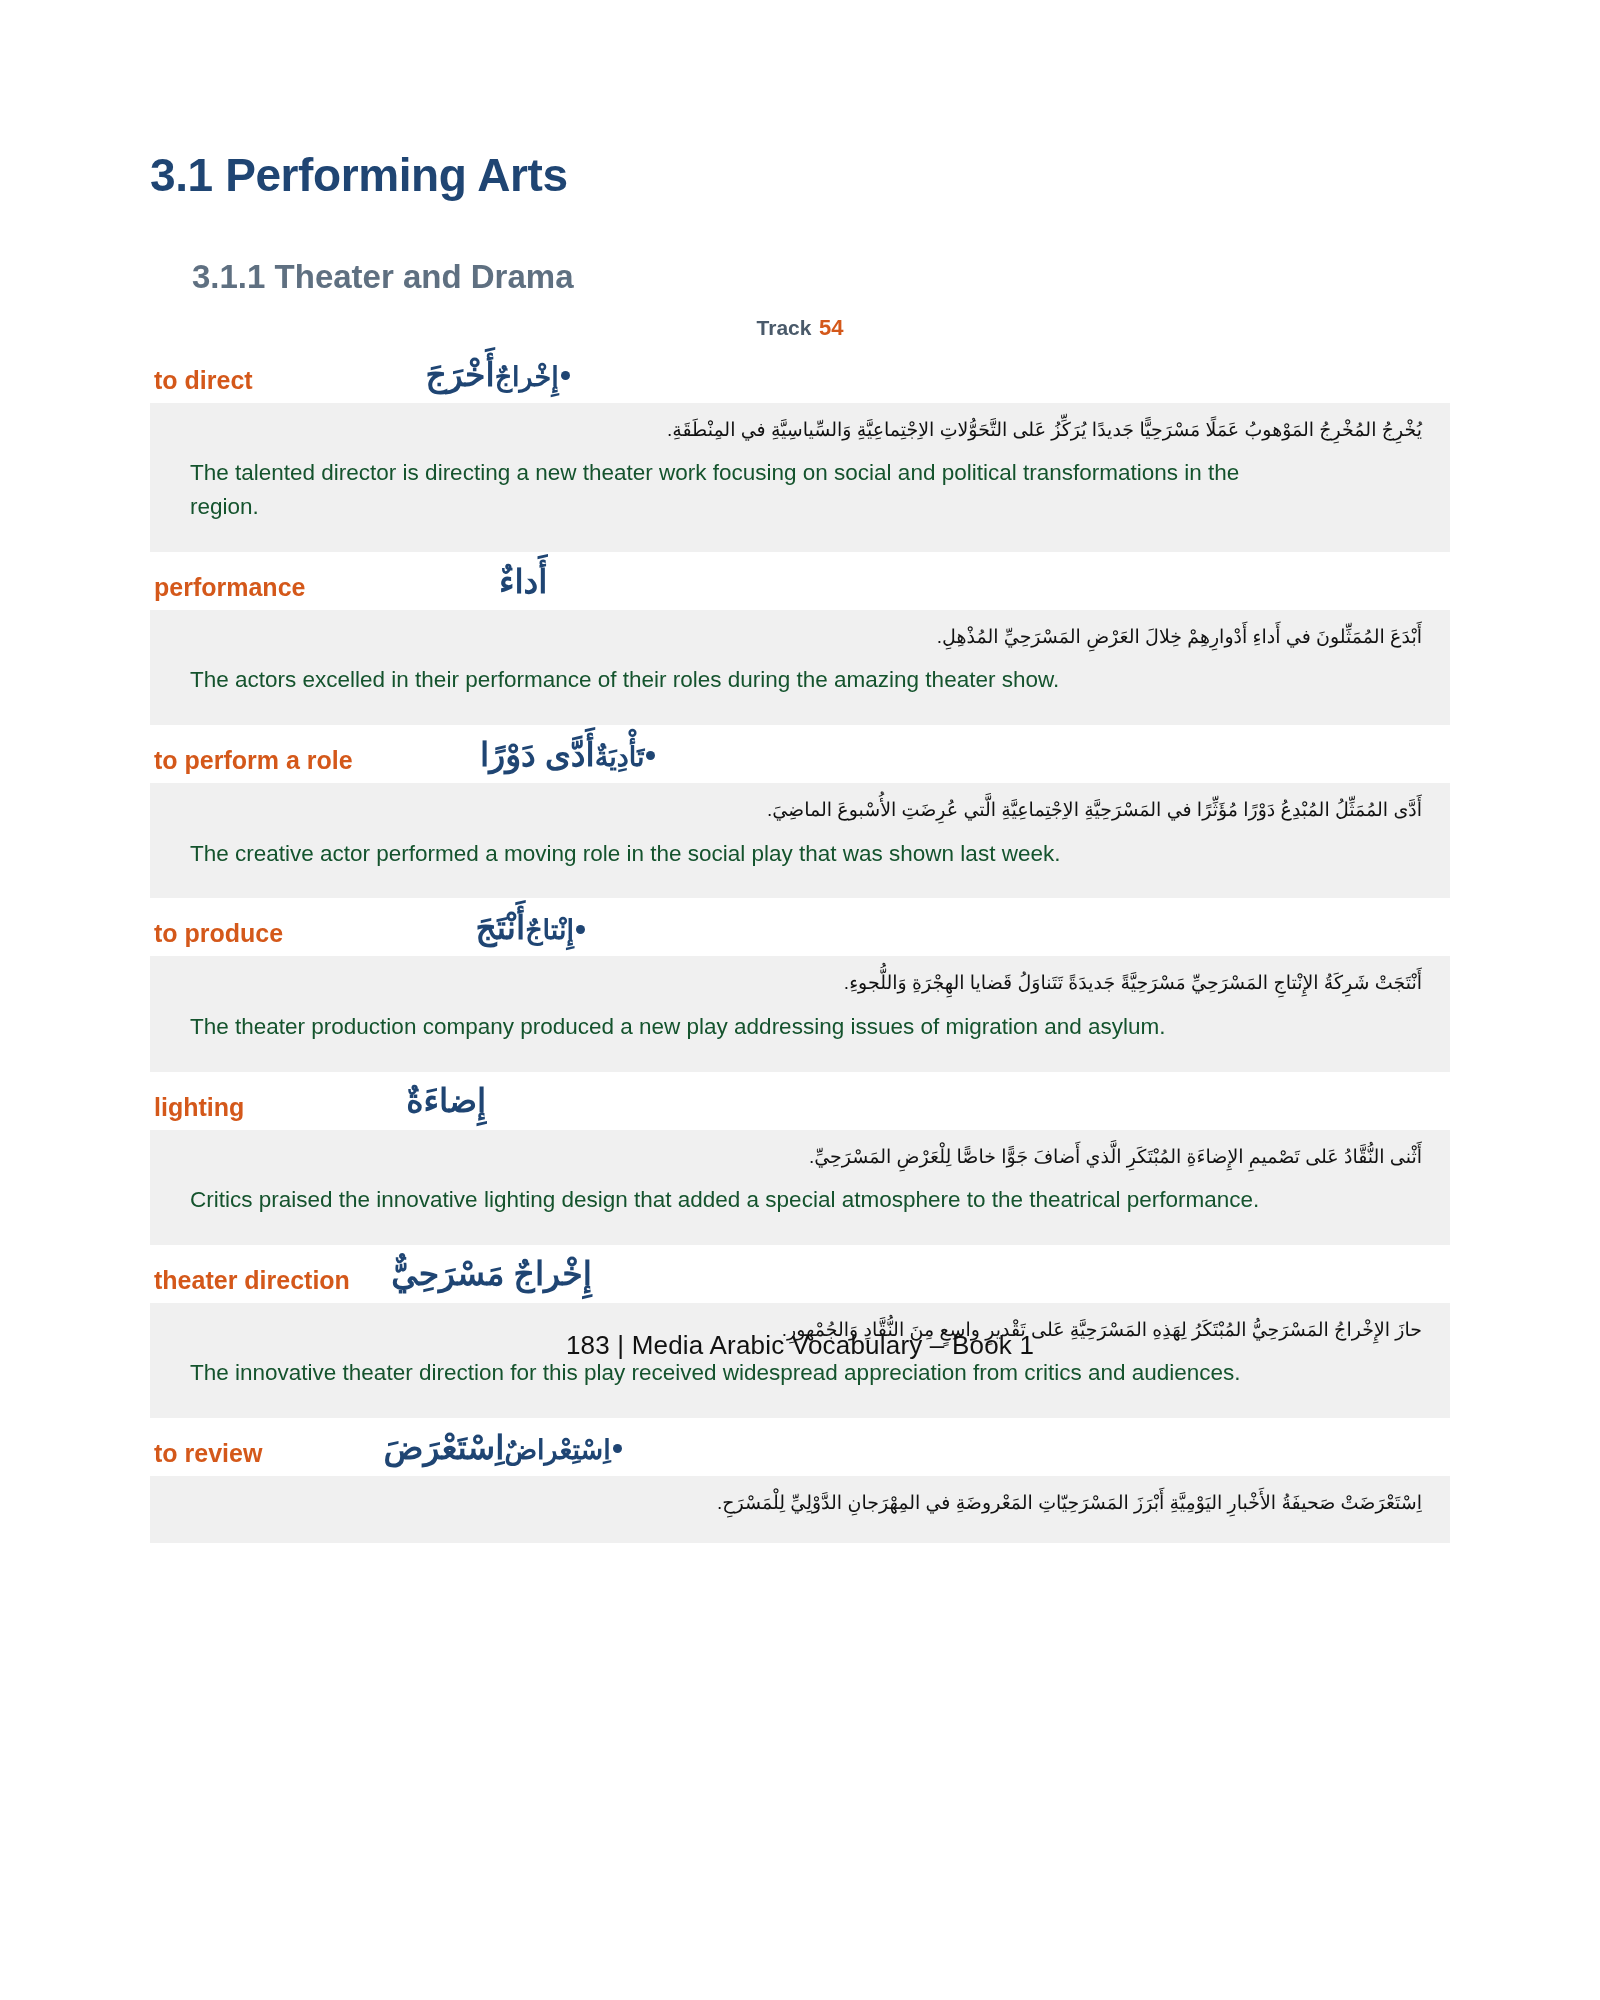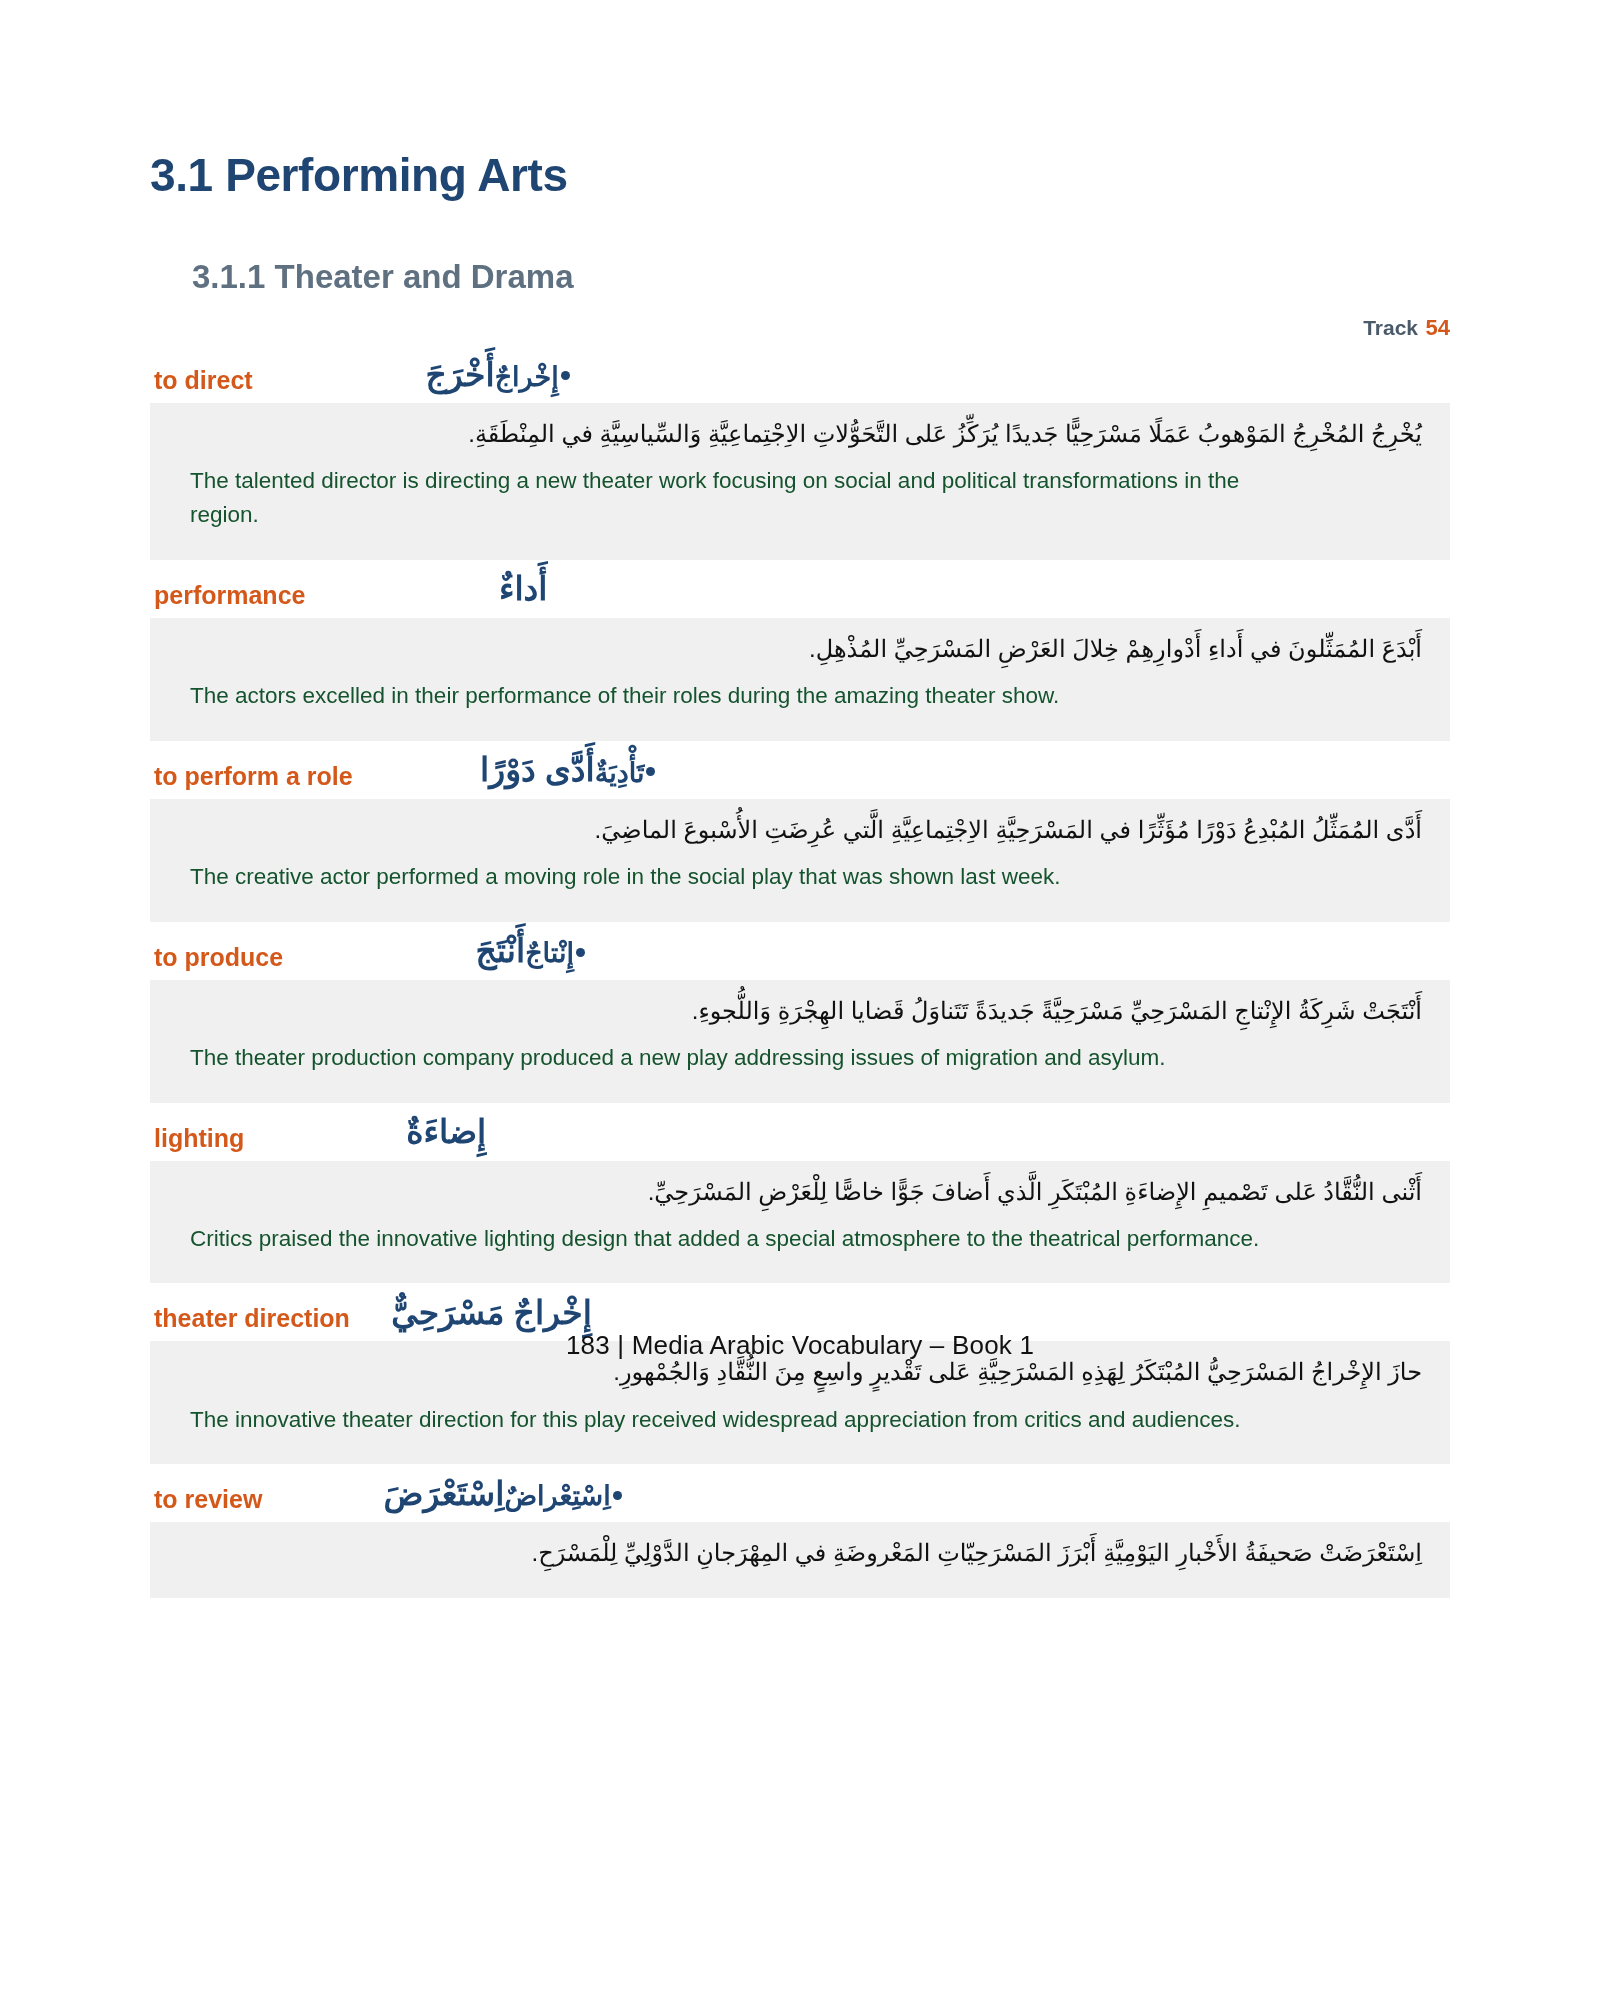--- a/index.html
+++ b/index.html
@@ -40,21 +40,21 @@
     font-size: 33px;
     font-weight: bold;
     margin: 0;
     padding-top: 62px;
     padding-left: 42px;
     line-height: 1.0;
   }
 
   
   .track-row {
-    text-align: right;
+    text-align: center;
     margin-top: 22px;
     height: 26px;
   }
   .track-label {
     font-size: 21px;
     font-weight: bold;
     color: #4a5a6a;
   }
   .track-num {
     font-size: 22px;
@@ -123,21 +123,21 @@
     vertical-align: middle;
     margin: 0 10px 6px 2px;
   }
 
   .entry-body {
     background: #f0f0f0;
     padding: 12px 28px 16px 28px;
   }
   .sent-ar {
     color: #111111;
-    font-size: 24px;
+    font-size: 19px;
     direction: rtl;
     unicode-bidi: isolate;
     text-align: right;
     line-height: 1.55;
     margin: 0 0 10px 0;
   }
   .sent-en {
     color: #14532d;
     font-size: 22.5px;
     line-height: 1.5;

